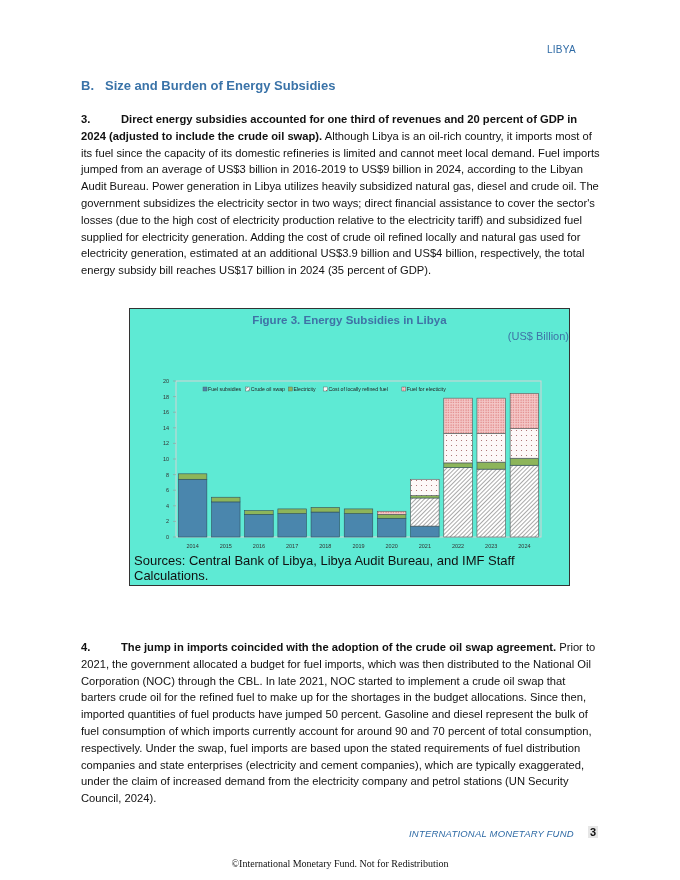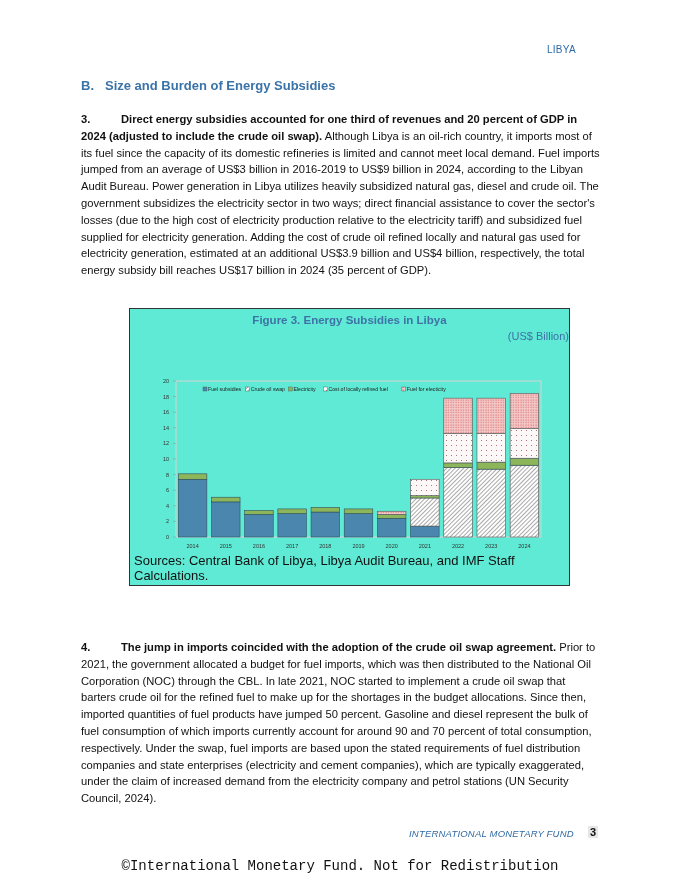--- a/index.html
+++ b/index.html
@@ -13,21 +13,21 @@
   .para .lead { font-weight:bold; }
   #p3 { top:111px; }
   #p4 { top:601px;margin-top:38px; }
   .figure { position:absolute; left:129px; top:308px; width:441px; height:278px; border:1px solid #333; box-sizing:border-box; background:#5eead4; }
   .fig-title { position:absolute; top:5px; left:0; width:100%; text-align:center; font-size:11.5px; font-weight:bold; color:#3f72a6; }
   .fig-sub { position:absolute; top:21px; left:0; width:100%; text-align:right; font-size:11px; color:#3f72a6; }
   .fig-source { position:absolute; left:4px; bottom:2px; font-size:13px; color:#111; }
   .chart-svg { position:absolute; left:0; top:0; }
   .footer-org { position:absolute; top:828px; left:409px; font-size:9.5px; color:#2e6aa5; letter-spacing:0.2px;font-style:italic; }
   .page-num { position:absolute; top:826px; left:588px; font-size:11px; font-weight:bold; background:#e6e6e6; padding:0 2px; }
-  .copyright { position:absolute; top:858px; left:0; width:680px; text-align:center; font-family:Liberation Mono, monospace; font-size:14px; color:#111; }
+  .copyright { position:absolute; top:858px; left:0; width:680px; text-align:center; font-family:Liberation Serif, serif; font-size:10px; color:#111; }
 </style>
 </head>
 <body>
 
 <div class="running-head">LIBYA</div>
 
 <div class="section-title"><span class="letter">B.</span><span>Size and Burden of Energy Subsidies</span></div>
 
 <div class="para" id="p3"><span class="num">3.</span><span class="lead">Direct energy subsidies accounted for one third of revenues and 20 percent of GDP in 2024 (adjusted to include the crude oil swap).</span><span> Although Libya is an oil-rich country, it imports most of its fuel since the capacity of its domestic refineries is limited and cannot meet local demand. Fuel imports jumped from an average of US$3 billion in 2016-2019 to US$9 billion in 2024, according to the Libyan Audit Bureau. Power generation in Libya utilizes heavily subsidized natural gas, diesel and crude oil. The government subsidizes the electricity sector in two ways; direct financial assistance to cover the sector's losses (due to the high cost of electricity production relative to the electricity tariff) and subsidized fuel supplied for electricity generation. Adding the cost of crude oil refined locally and natural gas used for electricity generation, estimated at an additional US$3.9 billion and US$4 billion, respectively, the total energy subsidy bill reaches US$17 billion in 2024 (35 percent of GDP).</span></div>
 

